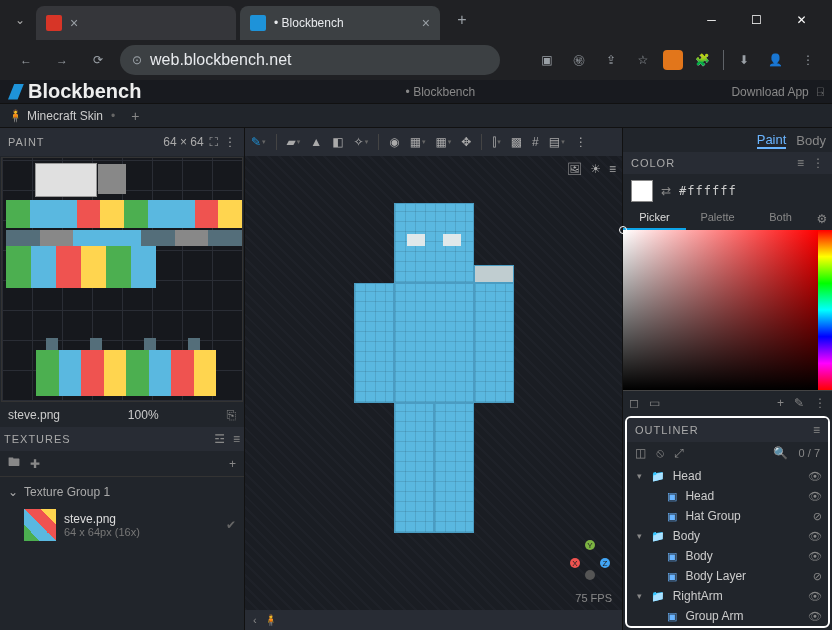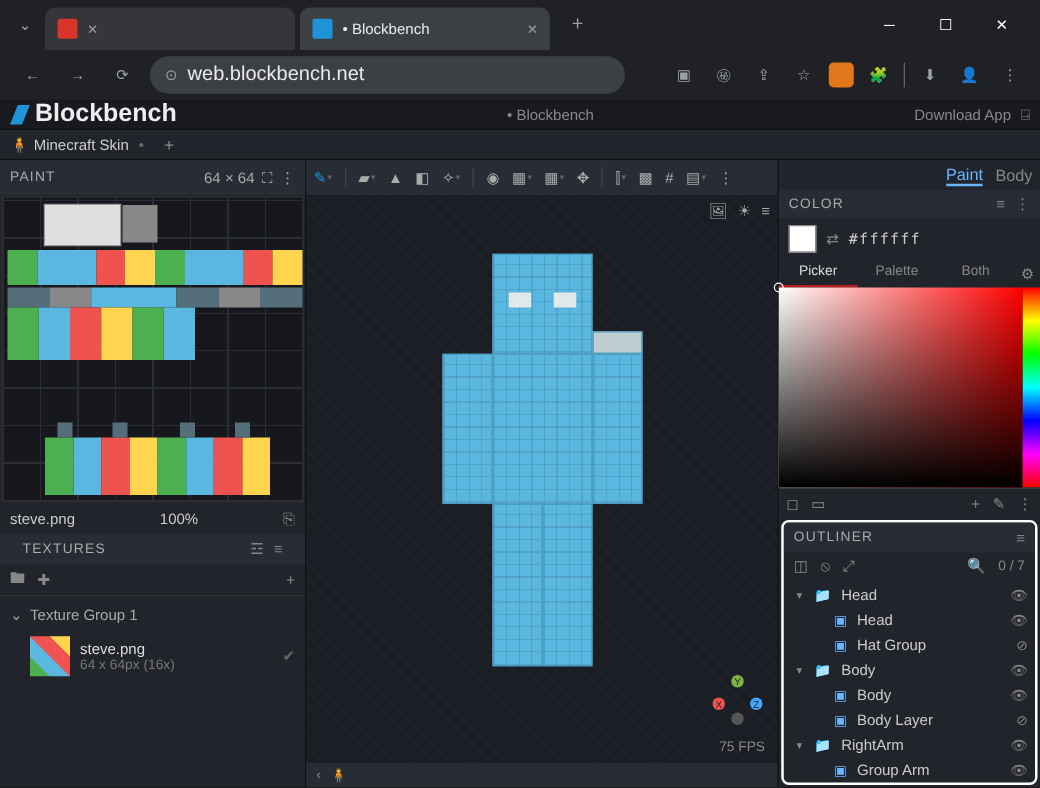--- a/index.html
+++ b/index.html
@@ -55,21 +55,21 @@
 .paint-header{height:28px;display:flex;align-items:center;padding:0 8px;background:#282c34;justify-content:space-between}
 .paint-title{color:#aaa;letter-spacing:1px;font-size:11px}
 .paint-tools{display:flex;align-items:center;gap:6px;color:#aaa}
 
 
 .uv-editor{height:245px;background:#16181d;position:relative;border:1px solid #333;margin:1px}
 .uv-grid{position:absolute;inset:0;background-image:repeating-linear-gradient(0deg,#2a2d35 0,#2a2d35 1px,transparent 1px,transparent 30px),repeating-linear-gradient(90deg,#2a2d35 0,#2a2d35 1px,transparent 1px,transparent 30px)}
 .uv-status{height:24px;display:flex;align-items:center;padding:0 8px;justify-content:space-between;background:#21252b}
 
 
-.textures-header{height:24px;display:flex;align-items:center;padding:0 18px;background:#282c34;justify-content:space-between}
+.textures-header{height:24px;display:flex;align-items:center;padding:0 4px;background:#282c34;justify-content:space-between}
 .panel-title{color:#aaa;letter-spacing:1px;font-size:11px}
 .panel-icons{display:flex;gap:8px;color:#888}
 .tex-group{padding:4px 8px}
 .tex-group-header{display:flex;align-items:center;gap:6px;color:#aaa;padding:4px 0}
 .tex-row{display:flex;align-items:center;gap:8px;padding:6px 0 6px 16px}
 .tex-thumb{width:32px;height:32px;background:linear-gradient(45deg,#4caf50 25%,#5ab8e0 25%,#5ab8e0 50%,#ef5350 50%,#ef5350 75%,#ffd54f 75%);image-rendering:pixelated}
 .tex-info{display:flex;flex-direction:column}
 .tex-name{color:#ddd}
 .tex-meta{color:#777;font-size:11px}
 .tex-check{margin-left:auto;color:#666}
@@ -103,21 +103,21 @@
 
 .mode-tabs{height:24px;display:flex;padding:0 6px;gap:10px;align-items:center;justify-content:flex-end;background:#21252b}
 .mode-tab{color:#888;cursor:pointer;font-size:13px}
 .mode-tab.active{color:#6ab5ff;border-bottom:2px solid #6ab5ff}
 .color-header{height:22px;display:flex;align-items:center;padding:0 8px;justify-content:space-between;background:#282c34}
 .color-row{display:flex;align-items:center;gap:8px;padding:6px 8px}
 .color-swatch{width:22px;height:22px;background:#fff;border:1px solid #888}
 .hex-val{color:#ccc;font-family:monospace;letter-spacing:1px}
 .picker-tabs{display:flex;height:22px}
 .picker-tab{flex:1;text-align:center;padding:3px 0;color:#888;cursor:pointer;font-size:11px}
-.picker-tab.active{color:#ddd;border-bottom:2px solid #b91c1c}
+.picker-tab.active{color:#ddd;border-bottom:2px solid #0ea5e9}
 .picker-gear{width:20px;display:flex;align-items:center;justify-content:center;color:#888}
 .color-picker{height:160px;display:flex}
 .sv-box{flex:1;background:linear-gradient(to top,#000,transparent),linear-gradient(to right,#fff,#ff0000);position:relative}
 .sv-cursor{position:absolute;width:8px;height:8px;border:1px solid #fff;border-radius:50%;top:-4px;left:-4px}
 .hue-bar{width:14px;background:linear-gradient(to bottom,#f00,#ff0,#0f0,#0ff,#00f,#f0f,#f00)}
 
 
 .outliner-tools{height:24px;display:flex;align-items:center;padding:0 6px;gap:10px;color:#888;background:#21252b;border-top:1px solid #444}
 .outliner-tools .spacer{flex:1}
 .outliner{border:2px solid #fff;border-radius:6px;margin:2px;flex:1;display:flex;flex-direction:column;background:#21252b;overflow:hidden}

